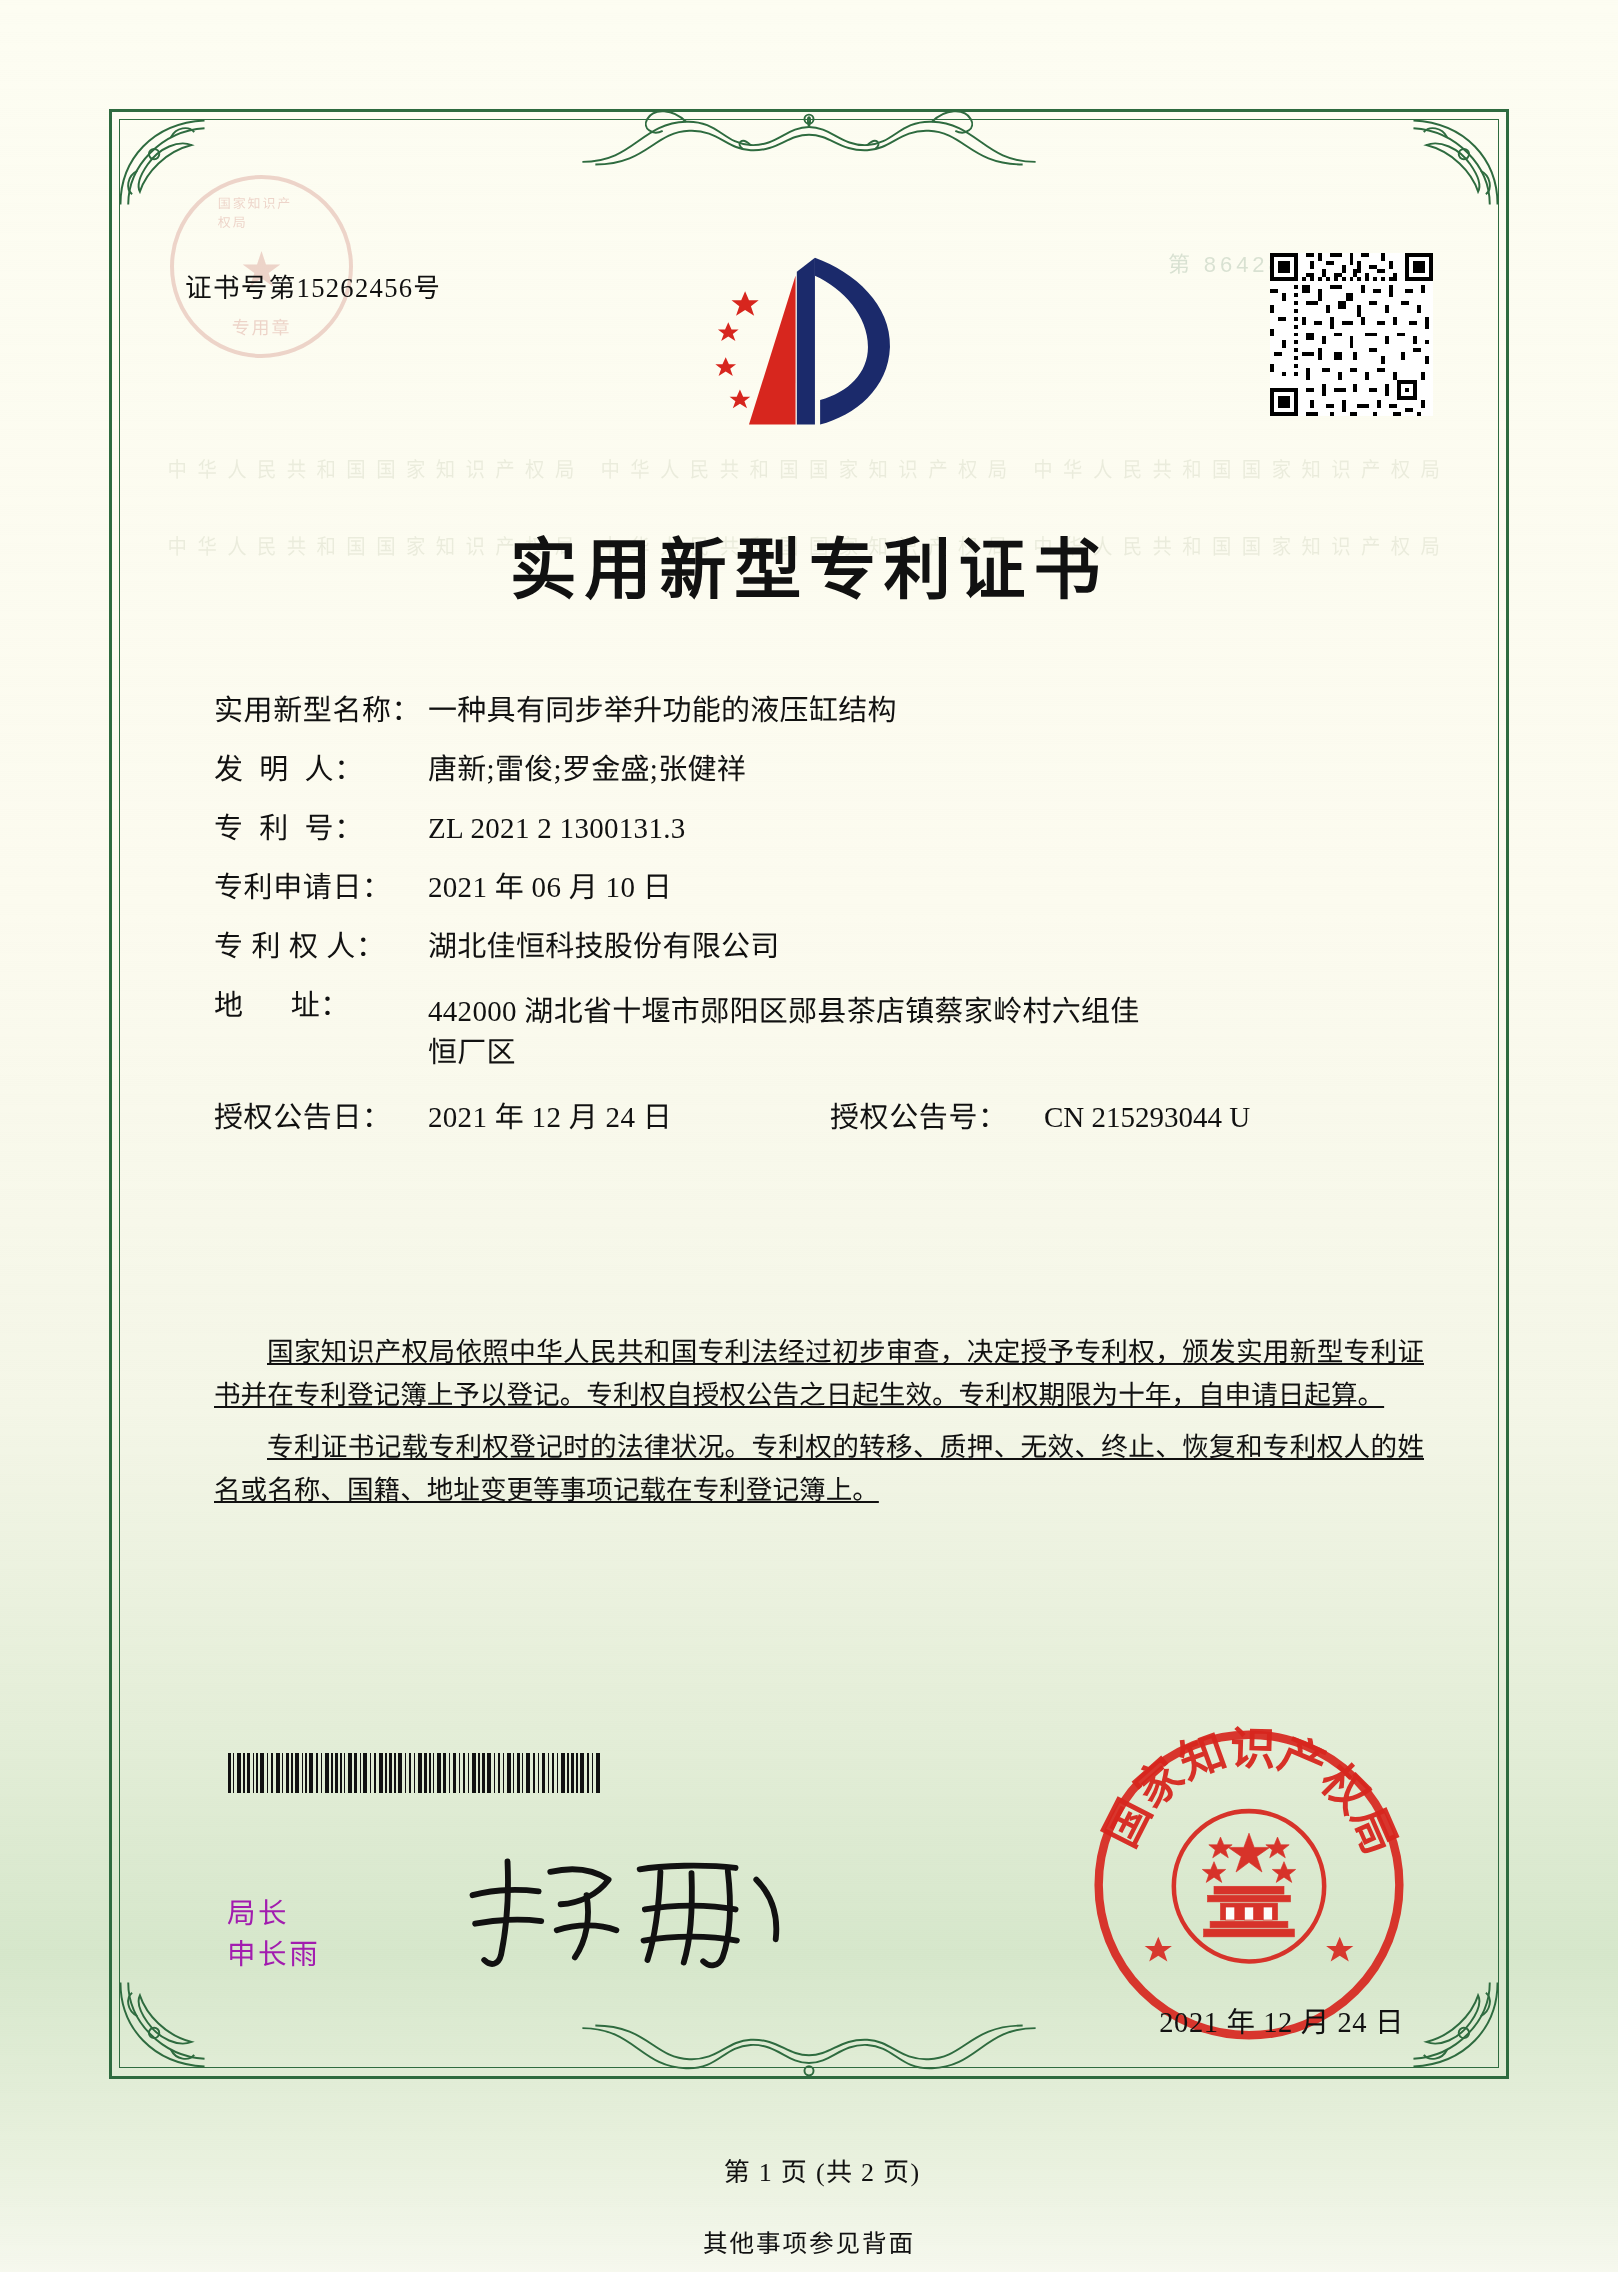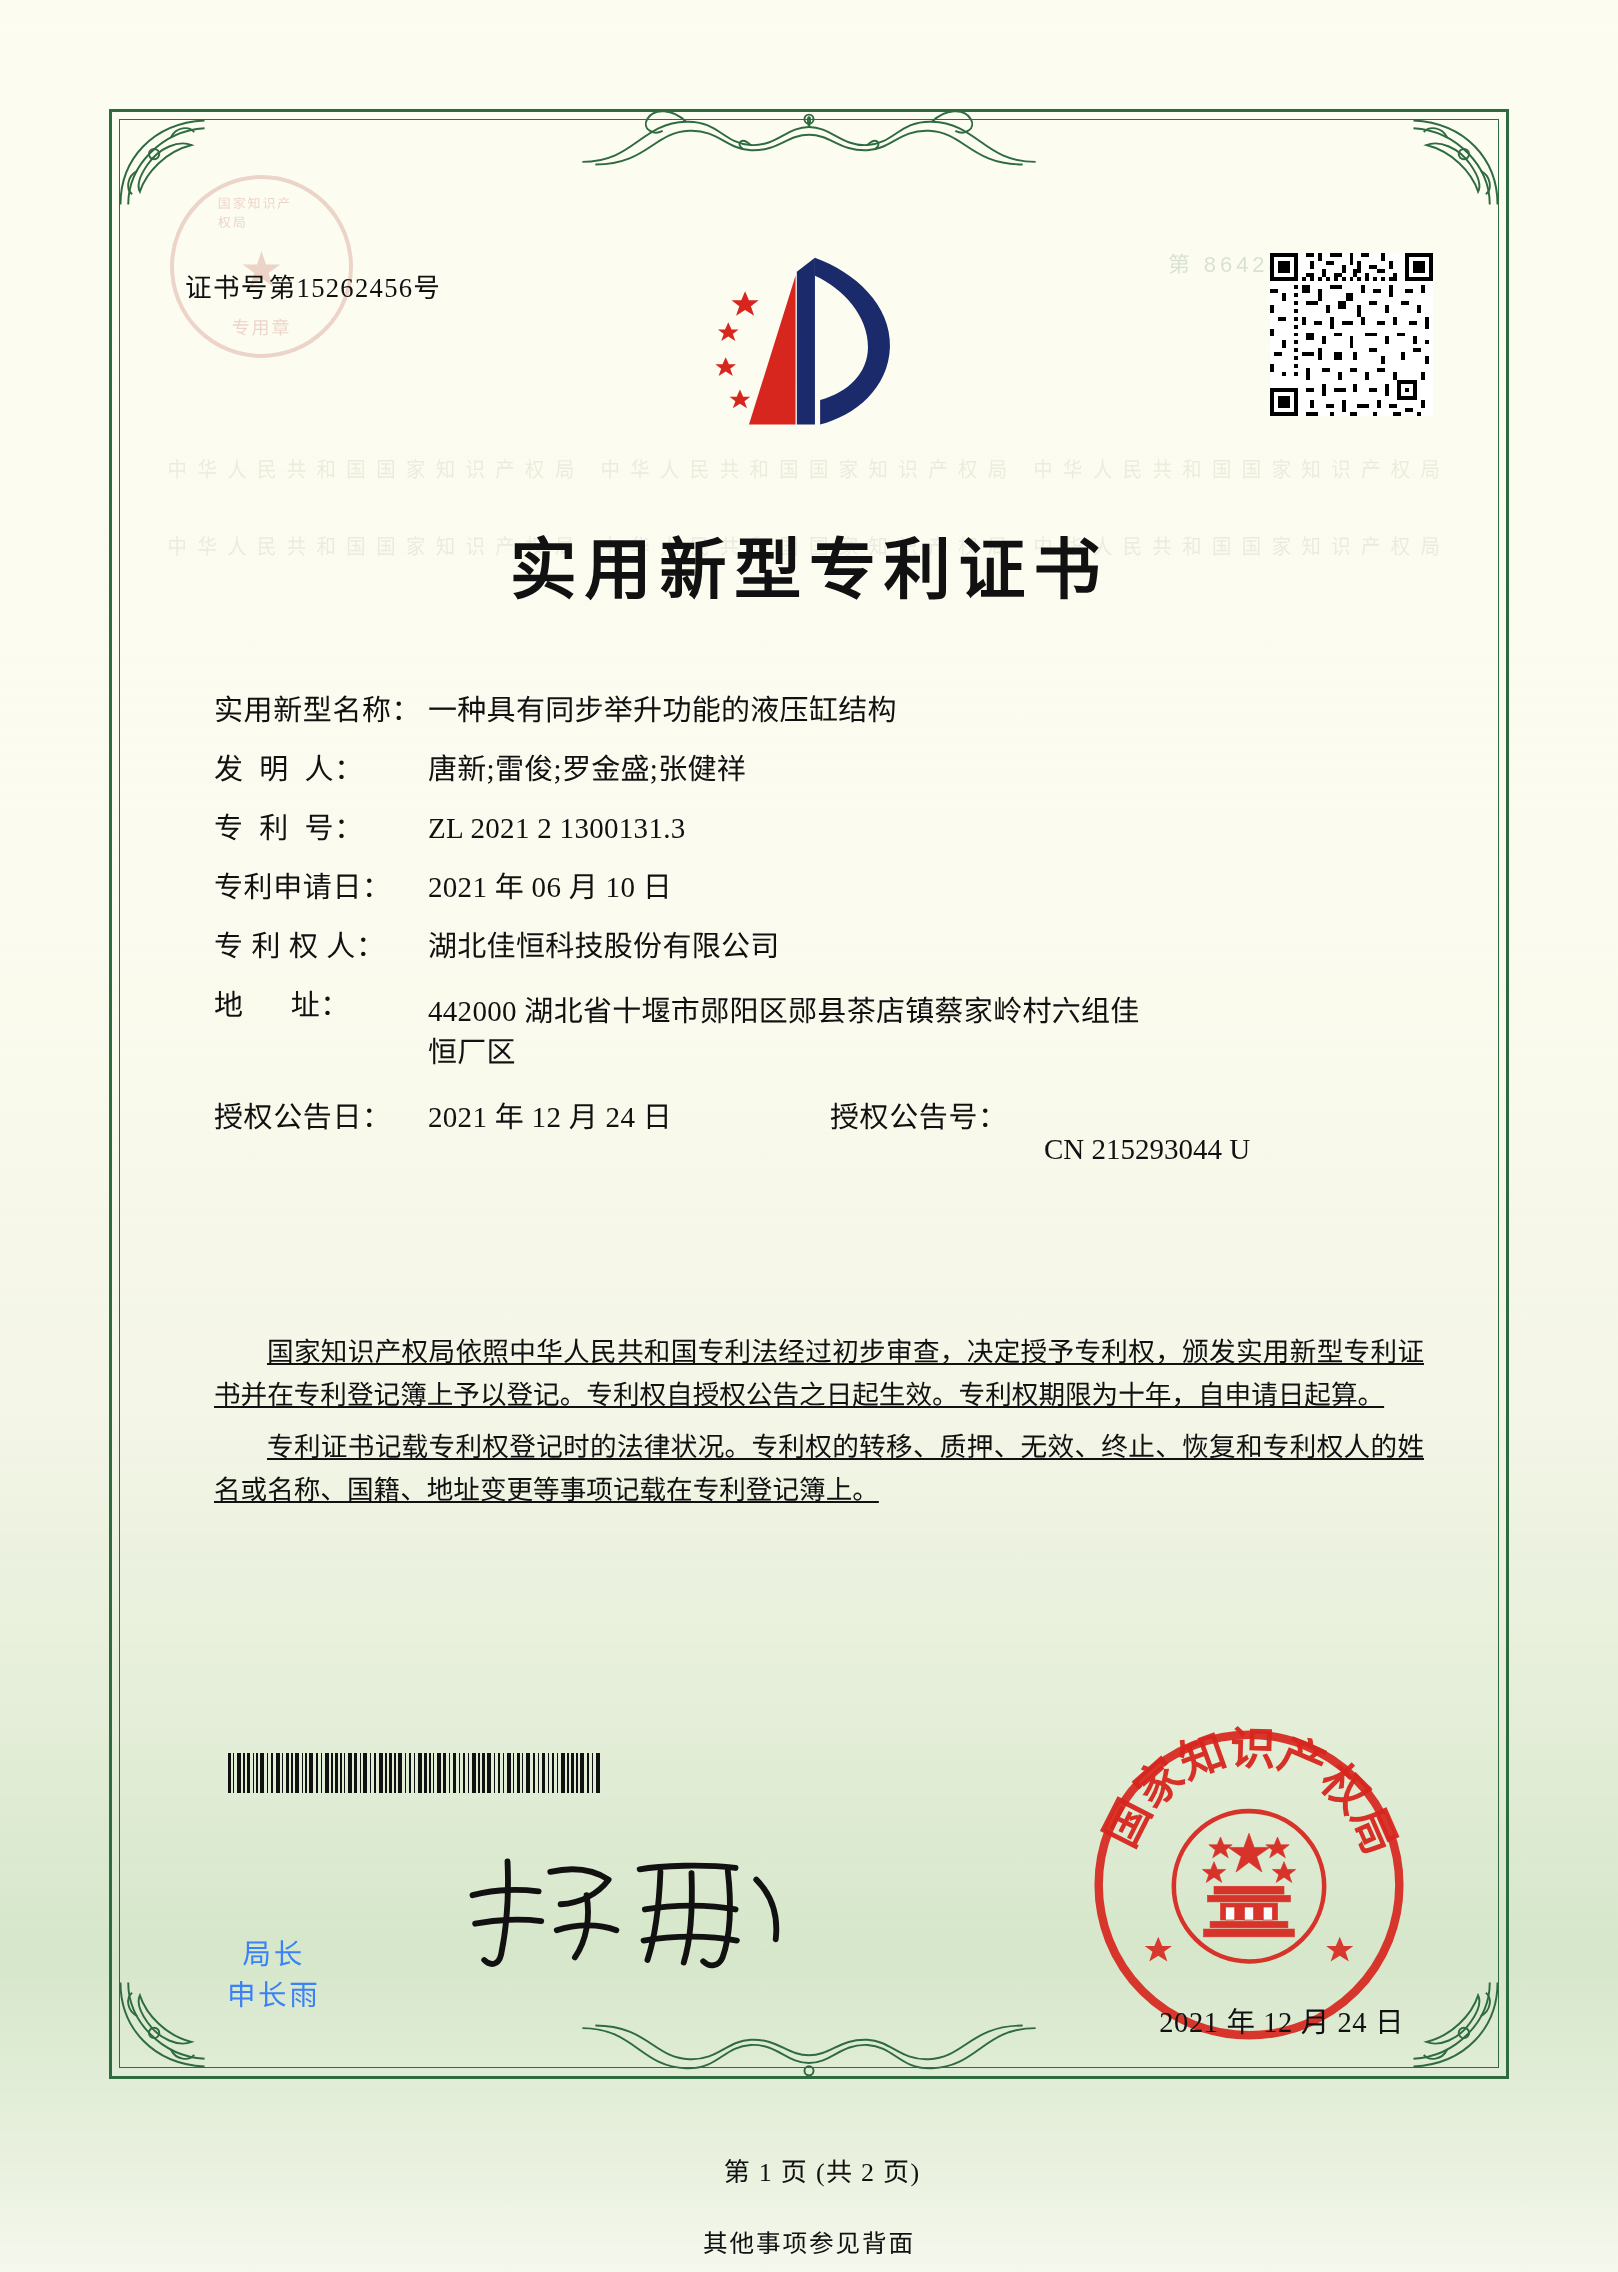--- a/index.html
+++ b/index.html
@@ -203,21 +203,21 @@
     letter-spacing: 0.3px;
   }
   .field-value.wrap { line-height: 1.42; }
   .field-row.dual .field-label { width: 214px; flex: 0 0 214px; }
   .field-row.dual .field-value { flex: 0 0 402px; }
   .field-label2 {
     flex: 0 0 214px;
     white-space: pre;
     letter-spacing: 0.6px;
   }
-  .field-value2 { flex: 1 1 auto; margin-top: 32px; }
+  .field-value2 { flex: 1 1 auto; }
 
   
   .paragraphs {
     position: absolute;
     left: 214px;
     right: 194px;
     top: 1331px;
     font-size: 26.6px;
     line-height: 1.62;
     color: #111;
@@ -236,26 +236,25 @@
     top: 1753px;
     width: 402px;
     height: 40px;
   }
   .barcode svg { width:100%; height:100%; display:block; }
 
   
   .director {
     position: absolute;
     left: 227px;
-    top: 1934px;
+    top: 1893px;
     font-size: 28.5px;
     line-height: 1.45;
-    color: #3b82f6;
+    color: #a21caf;
     letter-spacing: 2.6px;
-    text-align: center;
   }
   .signature {
     position: absolute;
     left: 453px;
     top: 1833px;
     width: 363px;
     height: 149px;
     color: #111;
   }
   .signature svg { width:100%; height:100%; display:block; }

